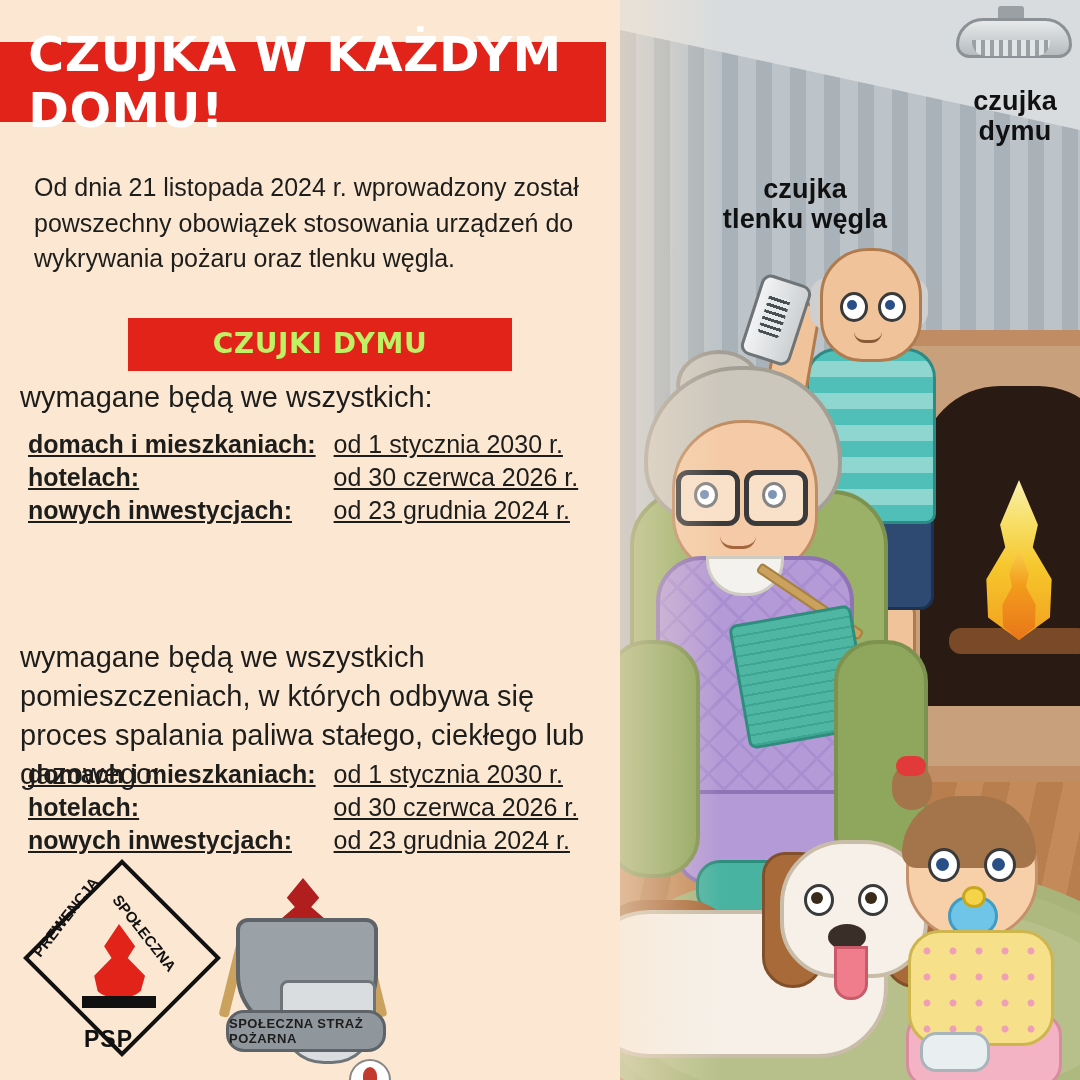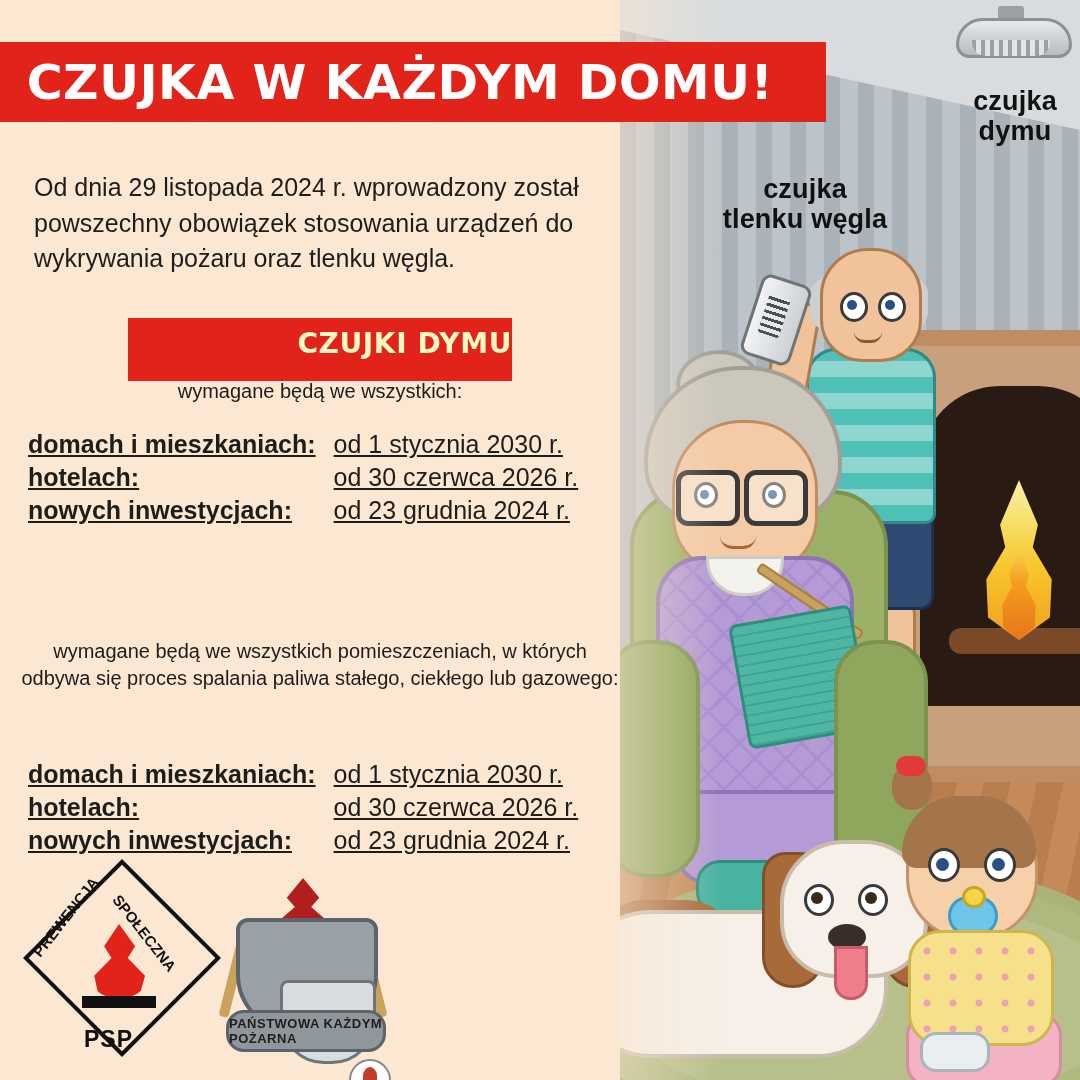--- a/index.html
+++ b/index.html
@@ -264,21 +264,21 @@
 
   
   .left {
     position: absolute;
     left: 0; top: 0;
     width: 640px; height: 1080px;
   }
   .title-bar {
     position: absolute;
     left: 0; top: 42px;
-    width: 826px; height: 80px;
+    width: 606px; height: 80px;
     background: #e2231a;
     display: flex;
     align-items: center;
   }
   .title-bar h1 {
     margin: 0 0 0 34px;
     color: #fff;
     font-size: 48px;
     font-weight: bold;
     letter-spacing: .5px;
@@ -289,36 +289,35 @@
     position: absolute;
     left: 34px; top: 170px;
     width: 590px;
     font-size: 25px;
     line-height: 1.42;
     color: #1d1d1b;
   }
   .band {
     position: absolute;
     background: #e2231a;
-    color: #fef9c3;
+    color: #bef264;
     font-weight: bold;
     font-size: 28px;
     letter-spacing: .6px;
-    text-align: right;
-    padding: 9px 0 21px 0;
+    text-align: center;
+    padding: 9px 0 11px 0;
     font-family: "DejaVu Sans", sans-serif;
   }
   .band-smoke { left: 128px; top: 318px; width: 384px; }
   .band-co    { left: 128px; top: 578px; width: 384px; }
 
   .sub {
     position: absolute;
     width: 600px;
-    text-align: center;
-    font-size: 20px;
+    font-size: 29px;
     color: #1d1d1b;
     line-height: 1.35;
   }
   .sub-smoke { left: 20px; top: 378px; }
   .sub-co    { left: 20px; top: 638px; }
 
   table.rows {
     position: absolute;
     border-collapse: collapse;
     font-size: 25px;
@@ -475,21 +474,21 @@
     <div class="scene-label label-smoke">czujka<br>dymu</div>
     <div class="scene-label label-co">czujka<br>tlenku węgla</div>
   </div>
 
   <div class="left">
 
     <div class="title-bar">
       <h1>CZUJKA W KAŻDYM DOMU!</h1>
     </div>
 
-    <div class="intro">Od dnia 29 listopada 2024 r. wprowadzony został powszechny obowiązek stosowania urządzeń do wykrywania pożaru oraz tlenku węgla.</div>
+    <div class="intro">Od dnia 21 listopada 2024 r. wprowadzony został powszechny obowiązek stosowania urządzeń do wykrywania pożaru oraz tlenku węgla.</div>
 
     <div class="band band-smoke">CZUJKI DYMU</div>
     <div class="sub sub-smoke">wymagane będą we wszystkich:</div>
 
     <table class="rows rows-smoke">
       <tbody>
           <tr>
         <td class="k">domach i mieszkaniach:</td>
         <td class="v">od 1 stycznia 2030 r.</td>
       </tr>
@@ -536,17 +535,17 @@
 
     <div class="logo-psp">
       <div class="psp-flame"></div>
       <div class="psp-axe-l"></div>
       <div class="psp-axe-r"></div>
       <div class="psp-shield">
         <div class="psp-inner">
           <div class="psp-eagle"></div>
         </div>
       </div>
-      <div class="psp-ribbon">PAŃSTWOWA KAŻDYM POŻARNA</div>
+      <div class="psp-ribbon">SPOŁECZNA STRAŻ POŻARNA</div>
     </div>
 
   </div>
 </div>
 
 </body></html>

